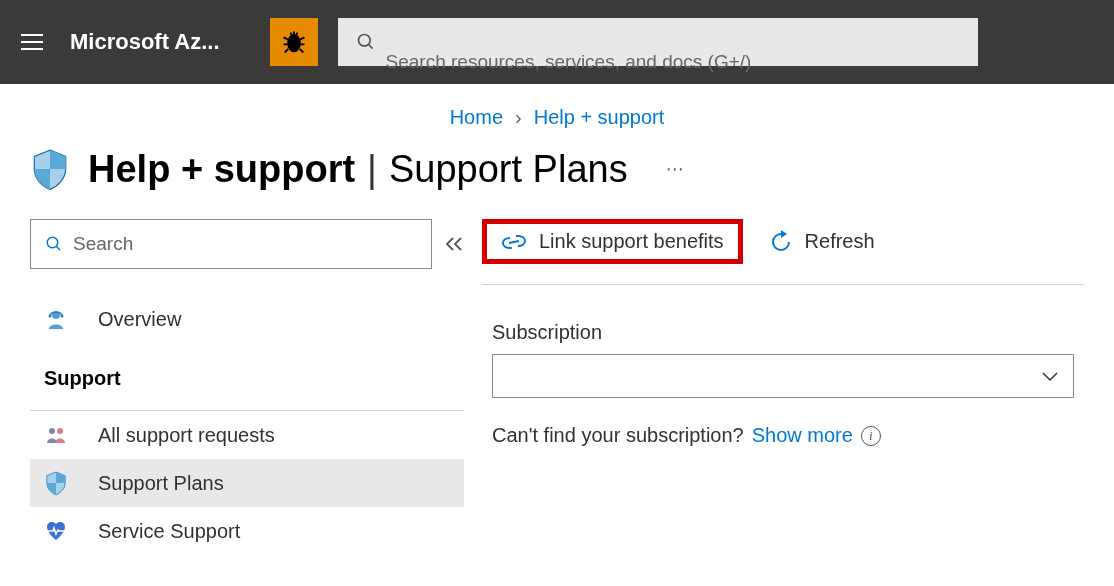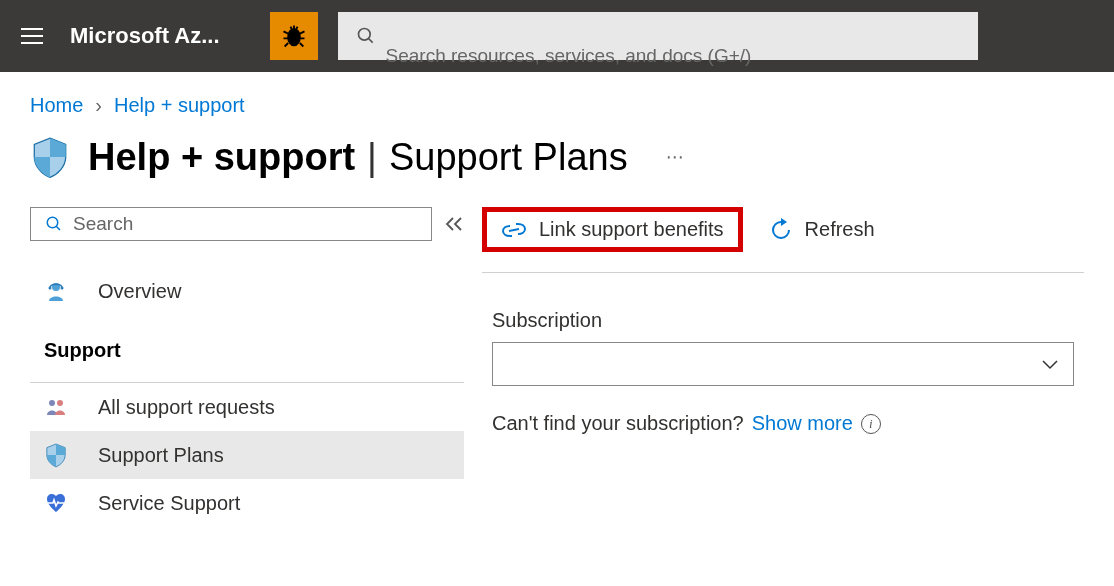--- a/index.html
+++ b/index.html
@@ -1,42 +1,42 @@
 <!DOCTYPE html>
 <html><head>
   <meta charset="utf-8">
   <style>
     * { margin: 0; padding: 0; box-sizing: border-box; font-family: "Segoe UI", -apple-system, sans-serif; }
     body { width: 1114px; height: 586px; overflow: hidden; background: #fff; }
     
-    .topbar { height: 72px; background: #3b3a39; display: flex; align-items: center; padding: 0 14px; gap: 20px; }
+    .topbar { height: 84px; background: #3b3a39; display: flex; align-items: center; padding: 0 14px; gap: 20px; }
     .hamburger { width: 36px; height: 36px; display: flex; align-items: center; justify-content: center; cursor: pointer; }
     .hamburger-lines { display: flex; flex-direction: column; gap: 5px; }
     .hamburger-lines span { width: 22px; height: 2px; background: #fff; display: block; }
     .brand { color: #fff; font-size: 22px; font-weight: 600; flex: 0 0 auto; padding-right: 30px; white-space: nowrap; }
     .bug-btn { width: 48px; height: 48px; background: #e68a00; display: flex; align-items: center; justify-content: center; cursor: pointer; }
     .searchbar { flex: 1; height: 48px; background: #e8e8e8; display: flex; align-items: center; padding: 0 18px; max-width: 640px; }
     .searchbar input { flex: 1; border: none; background: transparent; font-size: 19px; color: #555; outline: none; margin-top: 40px; }
     .searchbar input::placeholder { color: #666; }
     
-    .breadcrumbs { padding: 22px 30px 10px; font-size: 20px; display: flex; align-items: center; gap: 12px; }
+    .breadcrumbs { padding: 22px 30px 10px; font-size: 20px; display: flex; align-items: center; gap: 12px; justify-content: center; }
     .breadcrumbs a { color: #0078d4; text-decoration: none; }
     .breadcrumbs .chev { color: #666; }
     
     .page-header { padding: 8px 30px 28px; display: flex; align-items: center; gap: 18px; }
     .page-header h1 { font-size: 38px; font-weight: 400; color: #000; display: flex; align-items: baseline; gap: 12px; }
     .page-header h1 .bold { font-weight: 600; }
     .page-header h1 .pipe { font-weight: 300; color: #333; }
     .more-dots { color: #666; font-size: 18px; letter-spacing: 2px; cursor: pointer; padding-left: 20px; }
     
     .content { display: flex; padding: 0 30px; gap: 0; }
     
     .sidebar { width: 434px; flex: 0 0 434px; }
     .sidebar-search-row { display: flex; align-items: center; gap: 12px; margin-bottom: 26px; }
-    .sidebar-search { flex: 1; height: 34px; border: 1px solid #8a8886; display: flex; align-items: center; padding: 0 14px; gap: 10px; }
+    .sidebar-search { flex: 1; height: 50px; border: 1px solid #8a8886; display: flex; align-items: center; padding: 0 14px; gap: 10px; }
     .sidebar-search input { flex: 1; border: none; font-size: 19px; outline: none; }
     .sidebar-search input::placeholder { color: #666; }
     .collapse-chev { cursor: pointer; color: #555; }
     
     .side-item { display: flex; align-items: center; gap: 30px; padding: 12px 14px; font-size: 20px; color: #323130; cursor: pointer; }
     .side-item.active { background: #e8e8e8; }
     .side-section-title { font-size: 20px; font-weight: 600; color: #000; padding: 24px 14px 14px; }
     .side-divider { border: none; border-top: 1px solid #d0d0d0; margin: 6px 0 0; }
     .side-icon { width: 24px; height: 24px; flex: 0 0 24px; display: flex; align-items: center; justify-content: center; }
     

